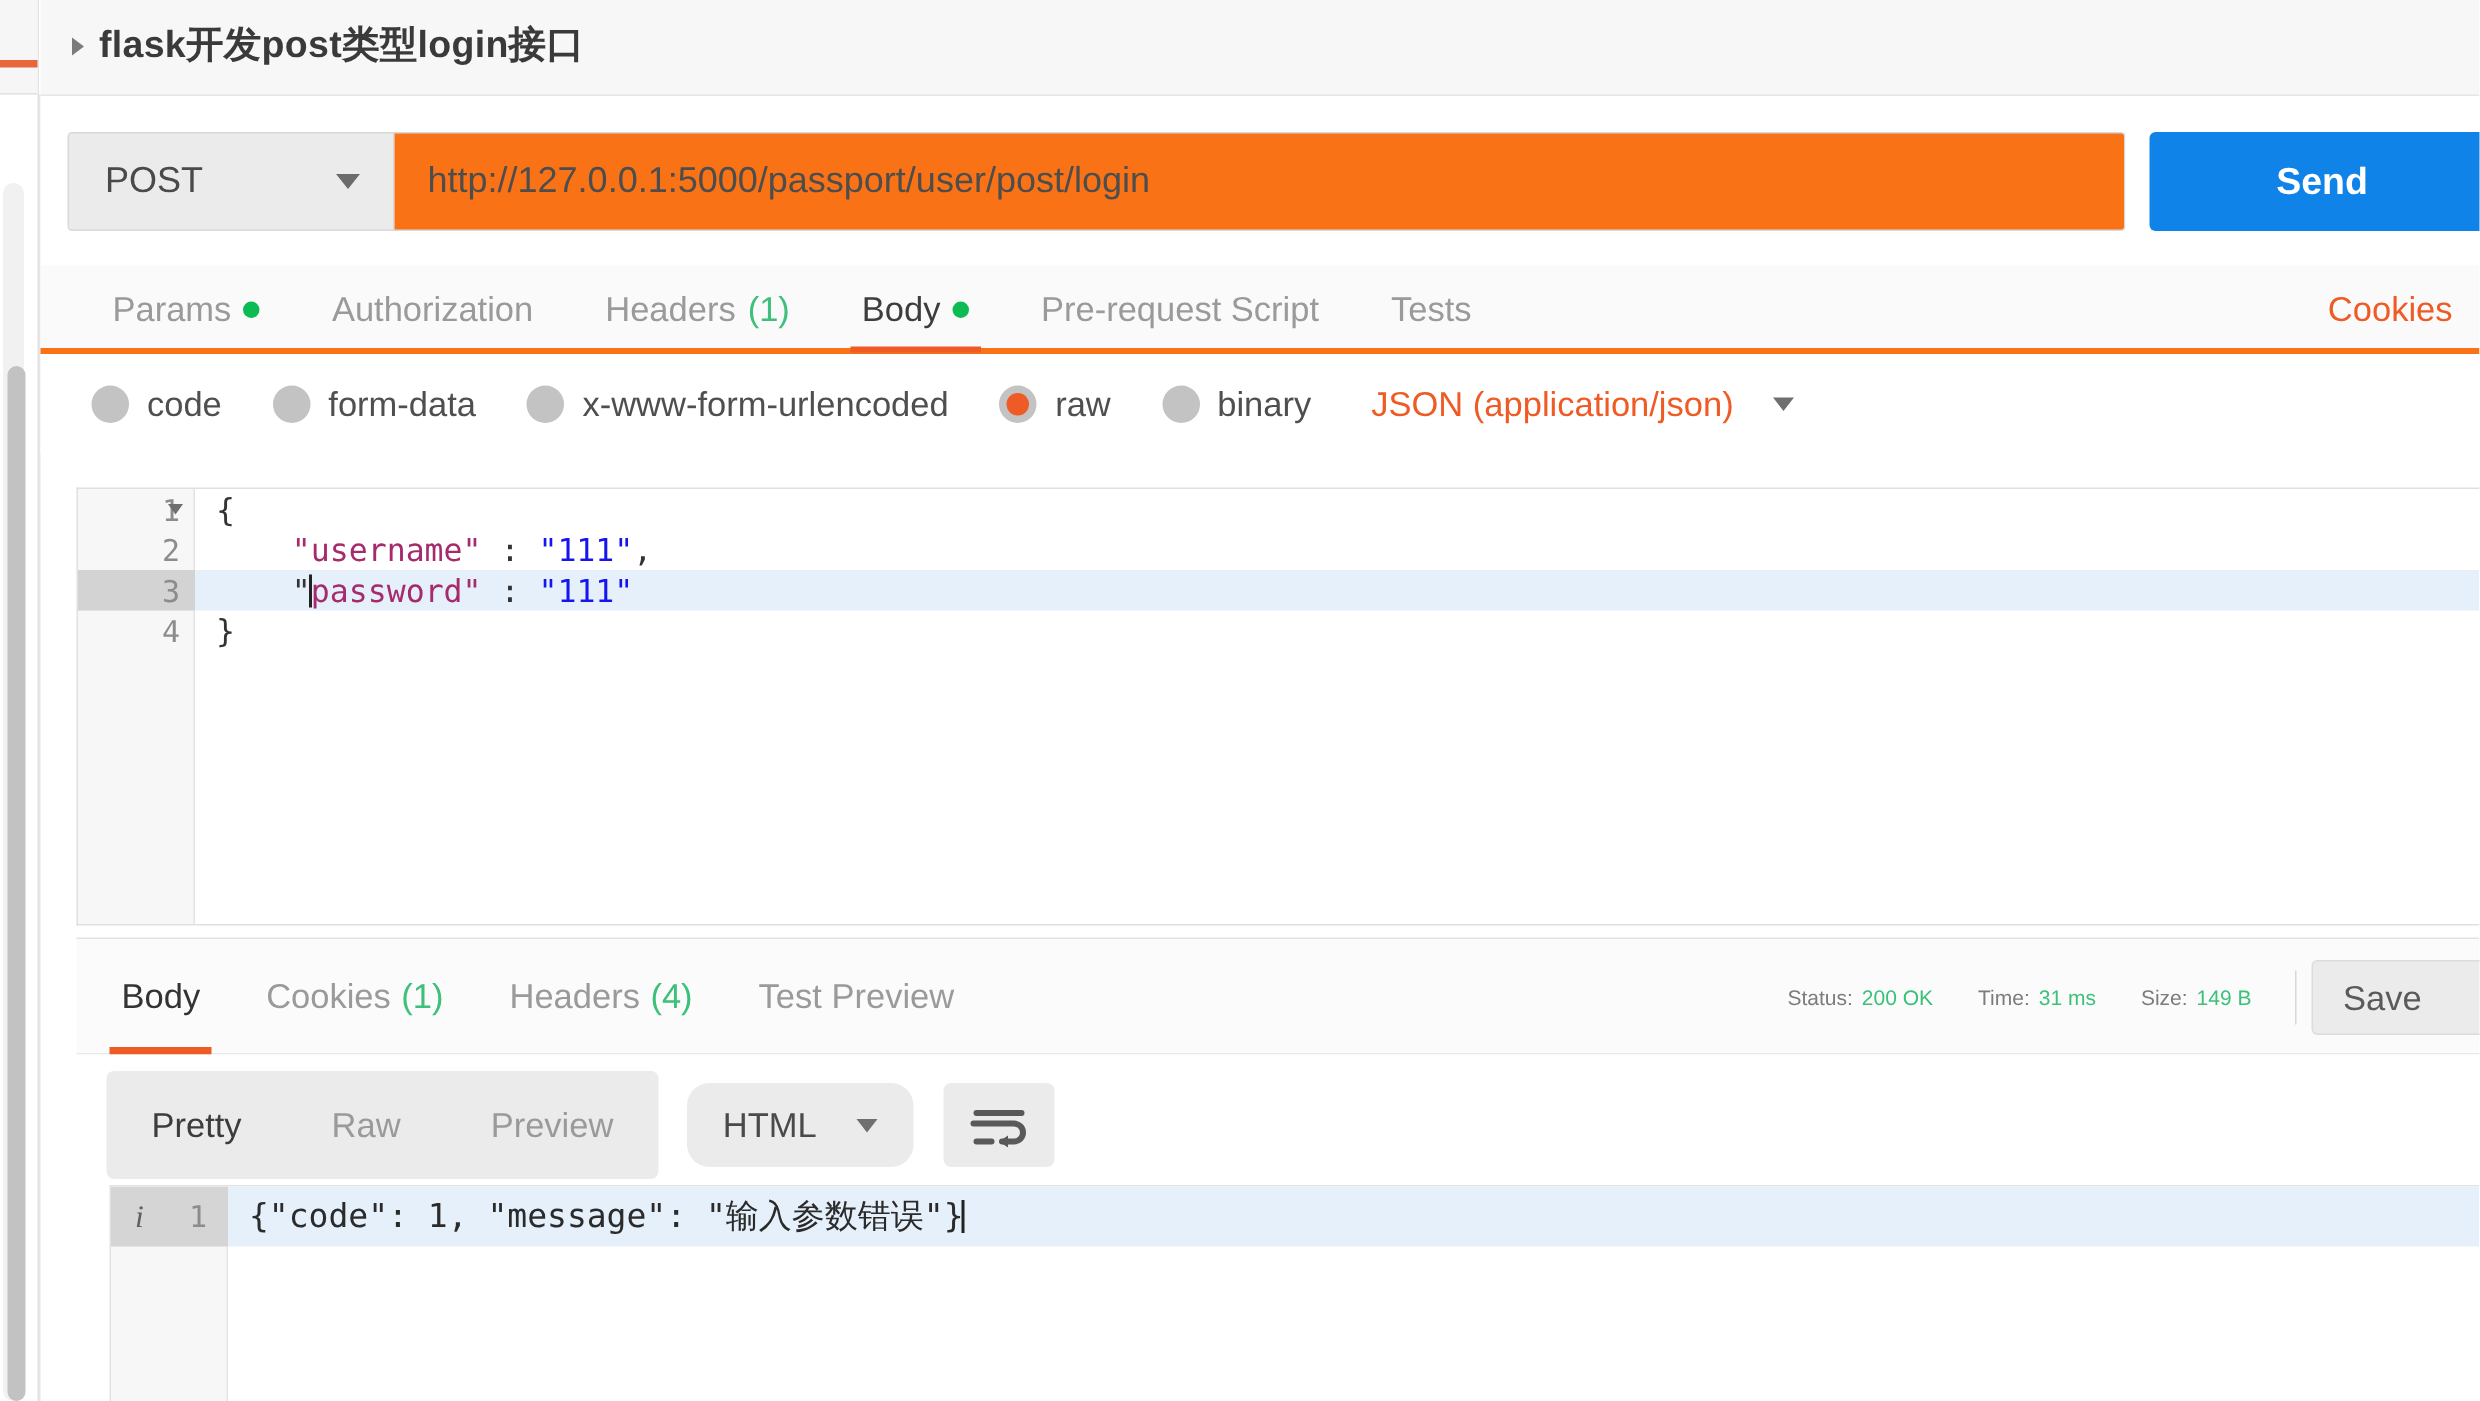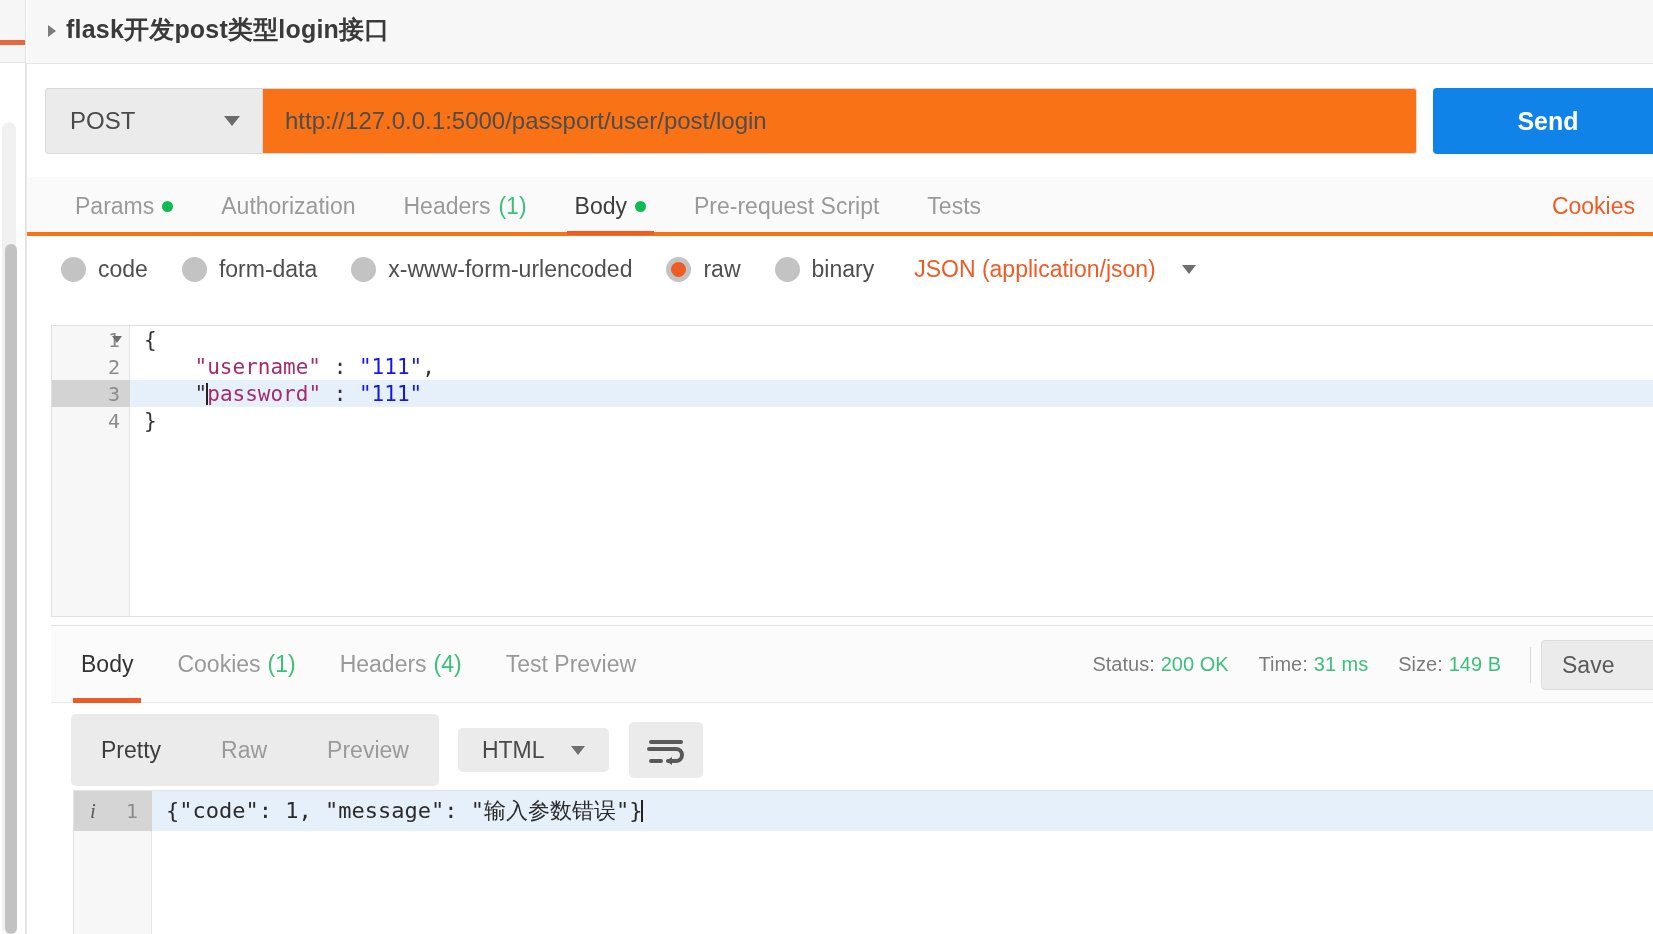--- a/index.html
+++ b/index.html
@@ -206,21 +206,21 @@
   }
   .rtab.active { color: #333; }
   .rtab.active::after {
     content: ""; position: absolute; left: 14px; right: 14px; bottom: 0;
     height: 5px; background: #ef5b25;
   }
   .status-group {
     position: absolute; right: 152px; top: 0; height: 77px;
     display: flex; align-items: center; gap: 30px;
   }
-  .stat { font-size: 20px; color: #7c7c7c; white-space: nowrap; }
+  .stat { font-size: 14px; color: #7c7c7c; white-space: nowrap; }
   .stat b { color: #3cc07a; font-weight: normal; margin-left: 6px; }
   .vdiv {
     position: absolute; right: 122px; top: 21px; width: 1px; height: 36px; background: #d8d8d8;
   }
   .save-btn {
     position: absolute; right: -18px; top: 14px; width: 130px; height: 50px;
     background: #ebebeb; border: 1px solid #dcdcdc; border-radius: 4px;
     box-sizing: border-box; display: flex; align-items: center;
     padding-left: 20px; cursor: pointer;
   }
@@ -234,21 +234,21 @@
   }
   .seg-group {
     display: flex; background: #ebebeb; border-radius: 5px; height: 72px; align-items: center;
   }
   .seg {
     padding: 0 30px; height: 56px; display: flex; align-items: center;
     font-size: 23px; color: #9a9a9a; cursor: pointer;
   }
   .seg.active { color: #3c3c3c; }
   .fmt-select {
-    margin-left: 19px; height: 44px; background: #ebebeb; border-radius: 5px;
+    margin-left: 19px; height: 56px; background: #ebebeb; border-radius: 15px;
     display: flex; align-items: center; gap: 26px; padding: 0 24px; cursor: pointer;
   }
   .fmt-select .ftext { font-size: 23px; color: #4a4a4a; }
   .wrap-btn {
     margin-left: 20px; width: 74px; height: 56px; background: #ebebeb; border-radius: 5px;
     display: flex; align-items: center; justify-content: center; cursor: pointer;
   }
 
   
   .resp-body {

